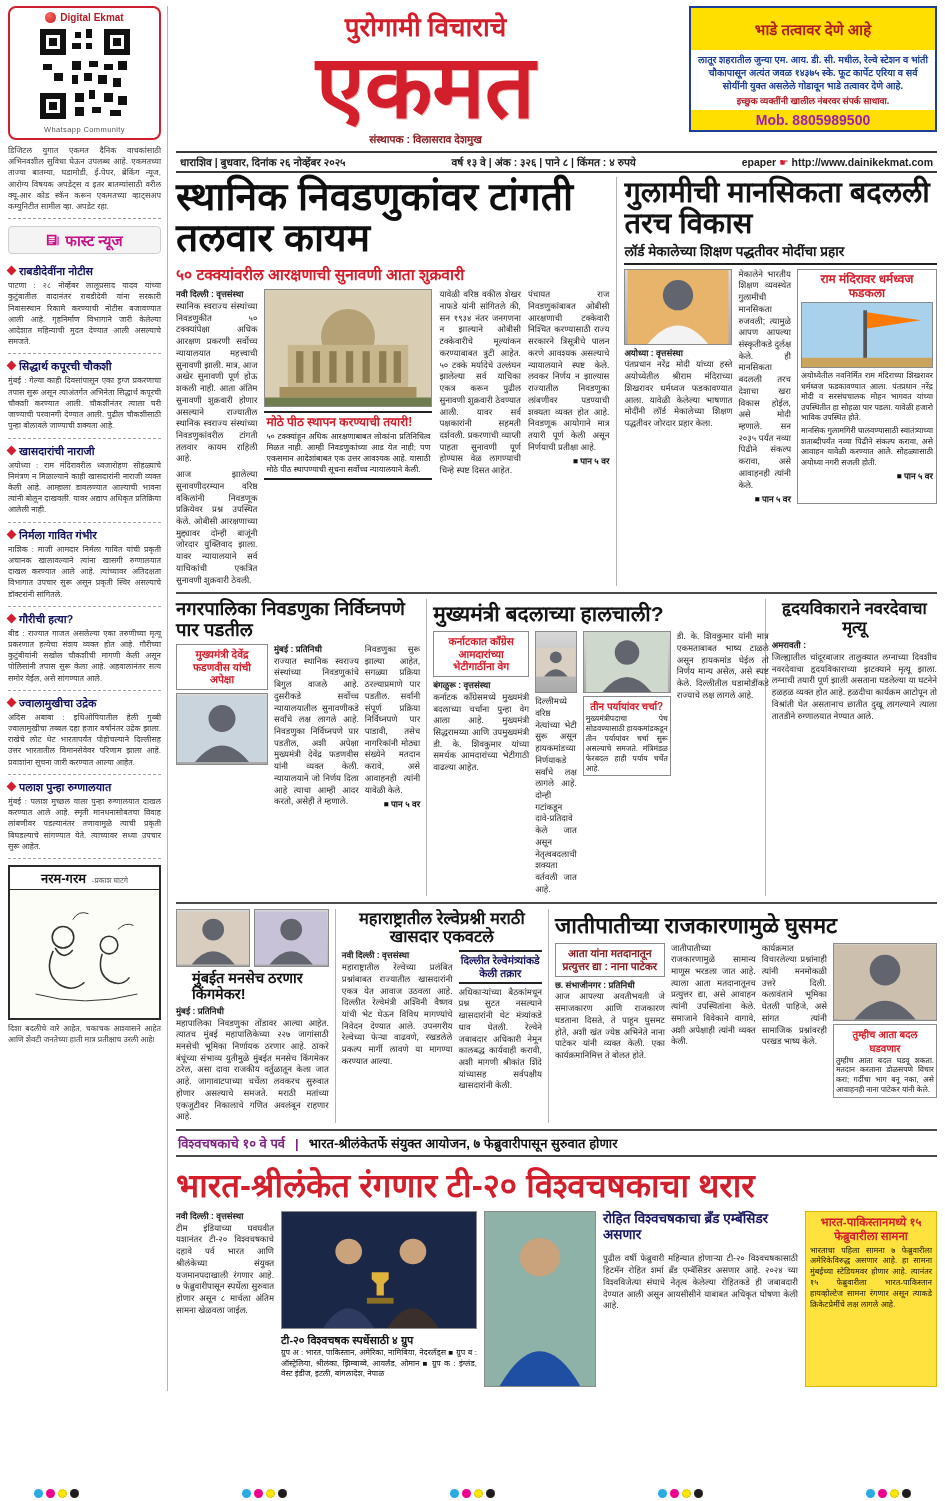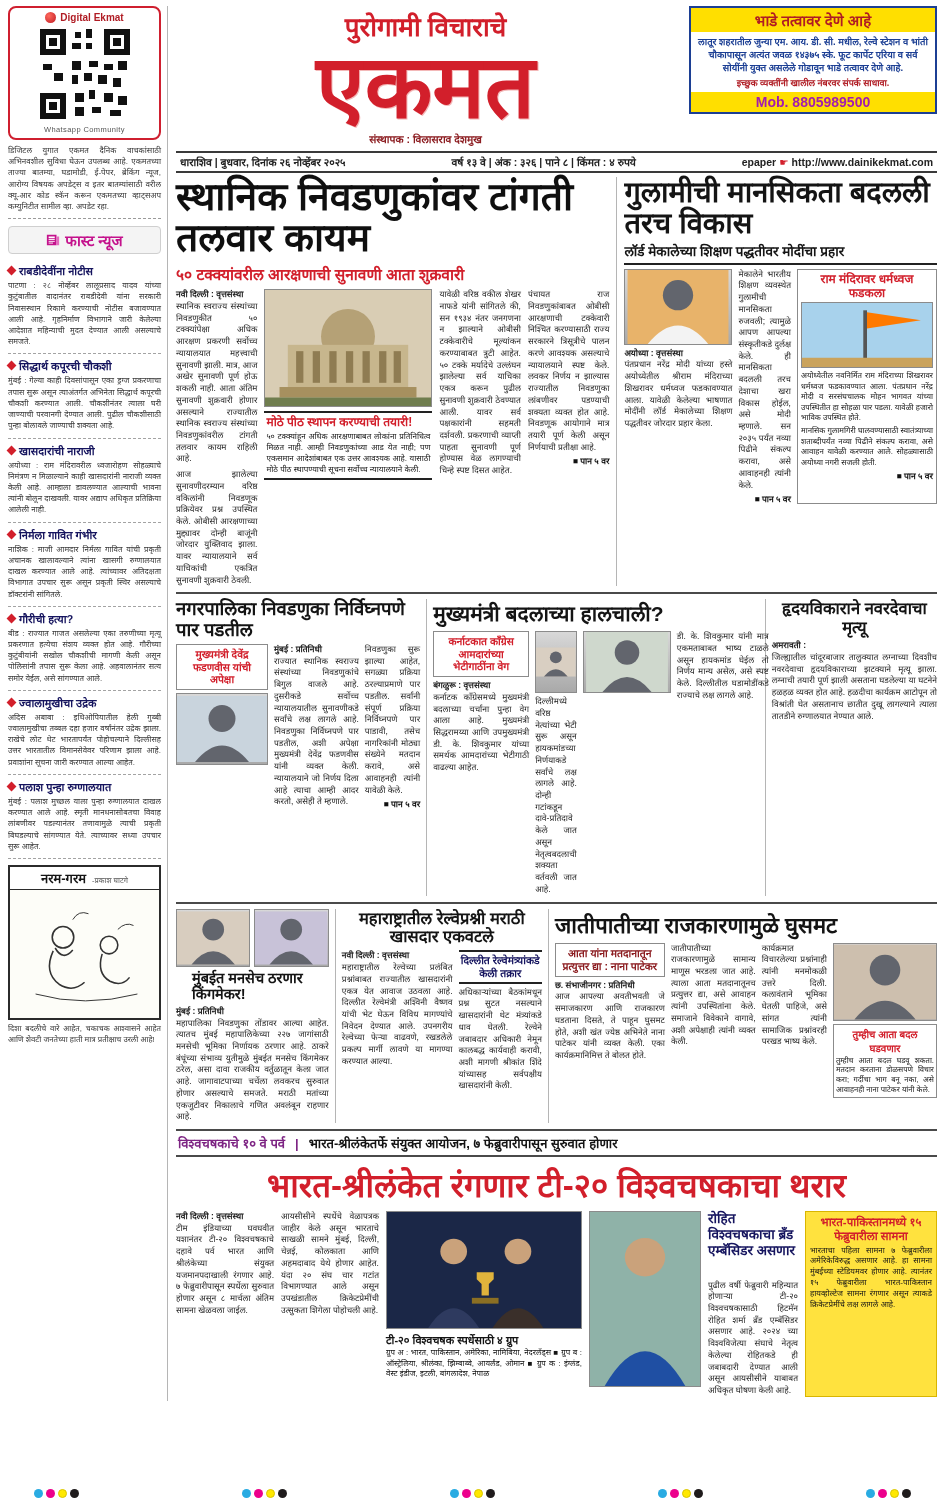--- a/index.html
+++ b/index.html
@@ -32,21 +32,21 @@
   .ct-cap{font-size:7.8px;line-height:1.4;text-align:justify;color:#333;margin-top:4px}
 
   
   .mainarea{flex:1;padding-left:8px;display:flex;flex-direction:column}
   .mhead{display:flex;gap:14px}
   .mast{flex:1;text-align:center;padding-top:2px}
   .tagline{color:#d21f2b;font-weight:800;font-size:26px}
   .mast .title{color:#d21f2b;font-weight:800;font-size:88px;line-height:.98;text-shadow:1px 1px 0 #f3b8b8}
   .founder{color:#8c1d21;font-size:10.5px;font-weight:700;margin-top:2px}
   .adbox{width:248px;flex:none;border:2px solid #1c3f94;align-self:flex-start}
-  .ad-head{background:#ffdf00;color:#b01c24;font-weight:800;font-size:15px;text-align:center;padding:2px 4px}
+  .ad-head{background:#ffdf00;color:#b01c24;font-weight:800;font-size:15px;text-align:center;padding:11px 4px}
   .ad-body{font-size:9.5px;font-weight:700;color:#1c3f94;padding:4px 6px 2px;text-align:center;line-height:1.35}
   .ad-body2{font-size:9px;font-weight:700;color:#b01c24;text-align:center;padding:0 6px 3px}
   .ad-mob{background:#ffdf00;color:#a21caf;font-weight:800;font-size:14px;text-align:center;padding:2px 4px}
 
   .dateline{display:flex;justify-content:space-between;align-items:center;border-top:2px solid #3a3a3a;border-bottom:2px solid #3a3a3a;margin-top:5px;padding:2px 4px;font-size:10.5px;font-weight:700;color:#222}
   .dl-right{display:flex;align-items:center;gap:3px}
   .dl-right a{color:#222;text-decoration:none}
   .dl-arrow{color:#d21f2b}
 
   
@@ -122,30 +122,30 @@
   .nan-d{width:104px;flex:none}
   .nana-ph{height:78px;margin-bottom:3px}
   .qbox{border:1px solid #8b8b8b;padding:2px}
   .qbox h5{color:#d21f2b;font-size:10px;text-align:center;margin-bottom:1px}
   .qbox p{font-size:7.6px;line-height:1.3;text-align:justify}
 
   
   .sp-banner{display:flex;gap:10px;align-items:center;border-bottom:2px solid #4a4a4a;padding:3px 2px;font-size:13px;font-weight:800}
   .sp-banner .b1{color:#7d2483}
   .sp-banner .sep{color:#7d2483}
-  .sp-head{color:#d21f2b;font-size:33px;font-weight:800;text-align:center;padding:5px 0 4px}
+  .sp-head{color:#d21f2b;font-size:33px;font-weight:800;text-align:left;padding:5px 0 4px}
   .sp-grid{display:flex;gap:7px;padding-bottom:4px}
   .sp-c{width:98px;flex:none}
   .sp-mid{width:196px;flex:none}
   .trophy{height:118px;background:linear-gradient(180deg,#18223e,#23315c)}
   .cap-t{font-weight:800;font-size:11px;margin:3px 0 1px}
   .cap-b{font-size:7.9px;line-height:1.35;text-align:justify}
   .rohit{width:112px;flex:none;height:176px;background:linear-gradient(180deg,#9fb7c4,#5d7f91)}
   .sp-r{flex:1}
-  .sp-r h4{font-size:13.5px;line-height:1.2;font-weight:800;color:#16155f;margin-bottom:20px}
+  .sp-r h4{font-size:13.5px;line-height:1.2;font-weight:800;color:#16155f;margin-bottom:10px}
   .ybox{width:132px;flex:none;background:#ffe23e;border:1px solid #d9b500;padding:4px}
   .ybox h5{color:#d21f2b;font-size:11.5px;text-align:center;line-height:1.2;margin-bottom:2px}
   .ybox p{font-size:8px;line-height:1.35;text-align:justify}
 
   
   .regrow{position:absolute;left:0;right:0;bottom:3px;display:flex;justify-content:space-between;padding:0 34px}
   .reg{display:flex;gap:3px}
   .dot{width:9px;height:9px;border-radius:50%;display:inline-block}
   .dot.c{background:#29abe2}.dot.m{background:#ec008c}.dot.y{background:#ffe800;border:1px solid #d9c500}.dot.k{background:#1f1b1c}
   .sil{fill:#62656d}
@@ -438,20 +438,24 @@
               <p class="colp">दिल्लीमध्ये वरिष्ठ नेत्यांच्या भेटी सुरू असून हायकमांडच्या निर्णयाकडे सर्वांचे लक्ष लागले आहे. दोन्ही गटांकडून दावे-प्रतिदावे केले जात असून नेतृत्वबदलाची शक्यता वर्तवली जात आहे.</p>
             </div>
             <div class="kar-c">
               <div class="photo pol">
                 <svg viewBox="0 0 60 44">
                     <rect width="60" height="44" fill="#cfd8cd"></rect>
                     <circle class="sil" cx="30" cy="15" r="9"></circle>
                     <path class="sil" d="M12 44q18-22 36 0z"></path>
                   </svg>
               </div>
+              <div class="tinbox">
+                <h5>तीन पर्यायांवर चर्चा?</h5>
+                <p>मुख्यमंत्रीपदाचा पेच सोडवण्यासाठी हायकमांडकडून तीन पर्यायांवर चर्चा सुरू असल्याचे समजते. मंत्रिमंडळ फेरबदल हाही पर्याय चर्चेत आहे.</p>
+              </div>
             </div>
             <div class="kar-d">
               <p class="colp">डी. के. शिवकुमार यांनी मात्र एकमताबाबत भाष्य टाळले असून हायकमांड घेईल तो निर्णय मान्य असेल, असे स्पष्ट केले. दिल्लीतील घडामोडींकडे राज्याचे लक्ष लागले आहे.</p>
             </div>
           </div>
         </article>
 
         <article class="grm">
           <h3>हृदयविकाराने नवरदेवाचा मृत्यू</h3>
           <div class="grm-grid">
@@ -537,23 +541,20 @@
         <div class="sp-banner">
           <span class="b1">विश्वचषकाचे १० वे पर्व</span>
           <span class="sep">|</span>
           <span>भारत-श्रीलंकेतर्फे संयुक्त आयोजन, ७ फेब्रुवारीपासून सुरुवात होणार</span>
         </div>
         <h2 class="sp-head">भारत-श्रीलंकेत रंगणार टी-२० विश्वचषकाचा थरार</h2>
         <div class="sp-grid">
           <div class="sp-c">
             <p class="colp"><b class="dl">नवी दिल्ली : वृत्तसंस्था</b></p>
             <p class="colp">टीम इंडियाच्या घवघवीत यशानंतर टी-२० विश्वचषकाचे दहावे पर्व भारत आणि श्रीलंकेच्या संयुक्त यजमानपदाखाली रंगणार आहे. ७ फेब्रुवारीपासून स्पर्धेला सुरुवात होणार असून ८ मार्चला अंतिम सामना खेळवला जाईल.</p>
-          </div>
-          <div class="sp-c">
-            <p class="colp">आयसीसीने स्पर्धेचे वेळापत्रक जाहीर केले असून भारताचे साखळी सामने मुंबई, दिल्ली, चेन्नई, कोलकाता आणि अहमदाबाद येथे होणार आहेत. यंदा २० संघ चार गटांत विभागण्यात आले असून उपखंडातील क्रिकेटप्रेमींची उत्सुकता शिगेला पोहोचली आहे.</p>
           </div>
           <div class="sp-mid">
             <div class="photo trophy">
               <svg viewBox="0 0 160 100" preserveAspectRatio="none">
                 <rect width="160" height="100" fill="#1b2747"></rect>
                 <circle cx="55" cy="34" r="11" fill="#caa27b"></circle>
                   <path d="M34 100q21-34 42 0z" fill="#2e3a5f"></path>
                 <circle cx="108" cy="34" r="11" fill="#caa27b"></circle>
                   <path d="M87 100q21-34 42 0z" fill="#3a2f2a"></path>
                 <path d="M74 52h14v6l-4 4v10h-6V62l-4-4z" fill="#e0b33c"></path>

